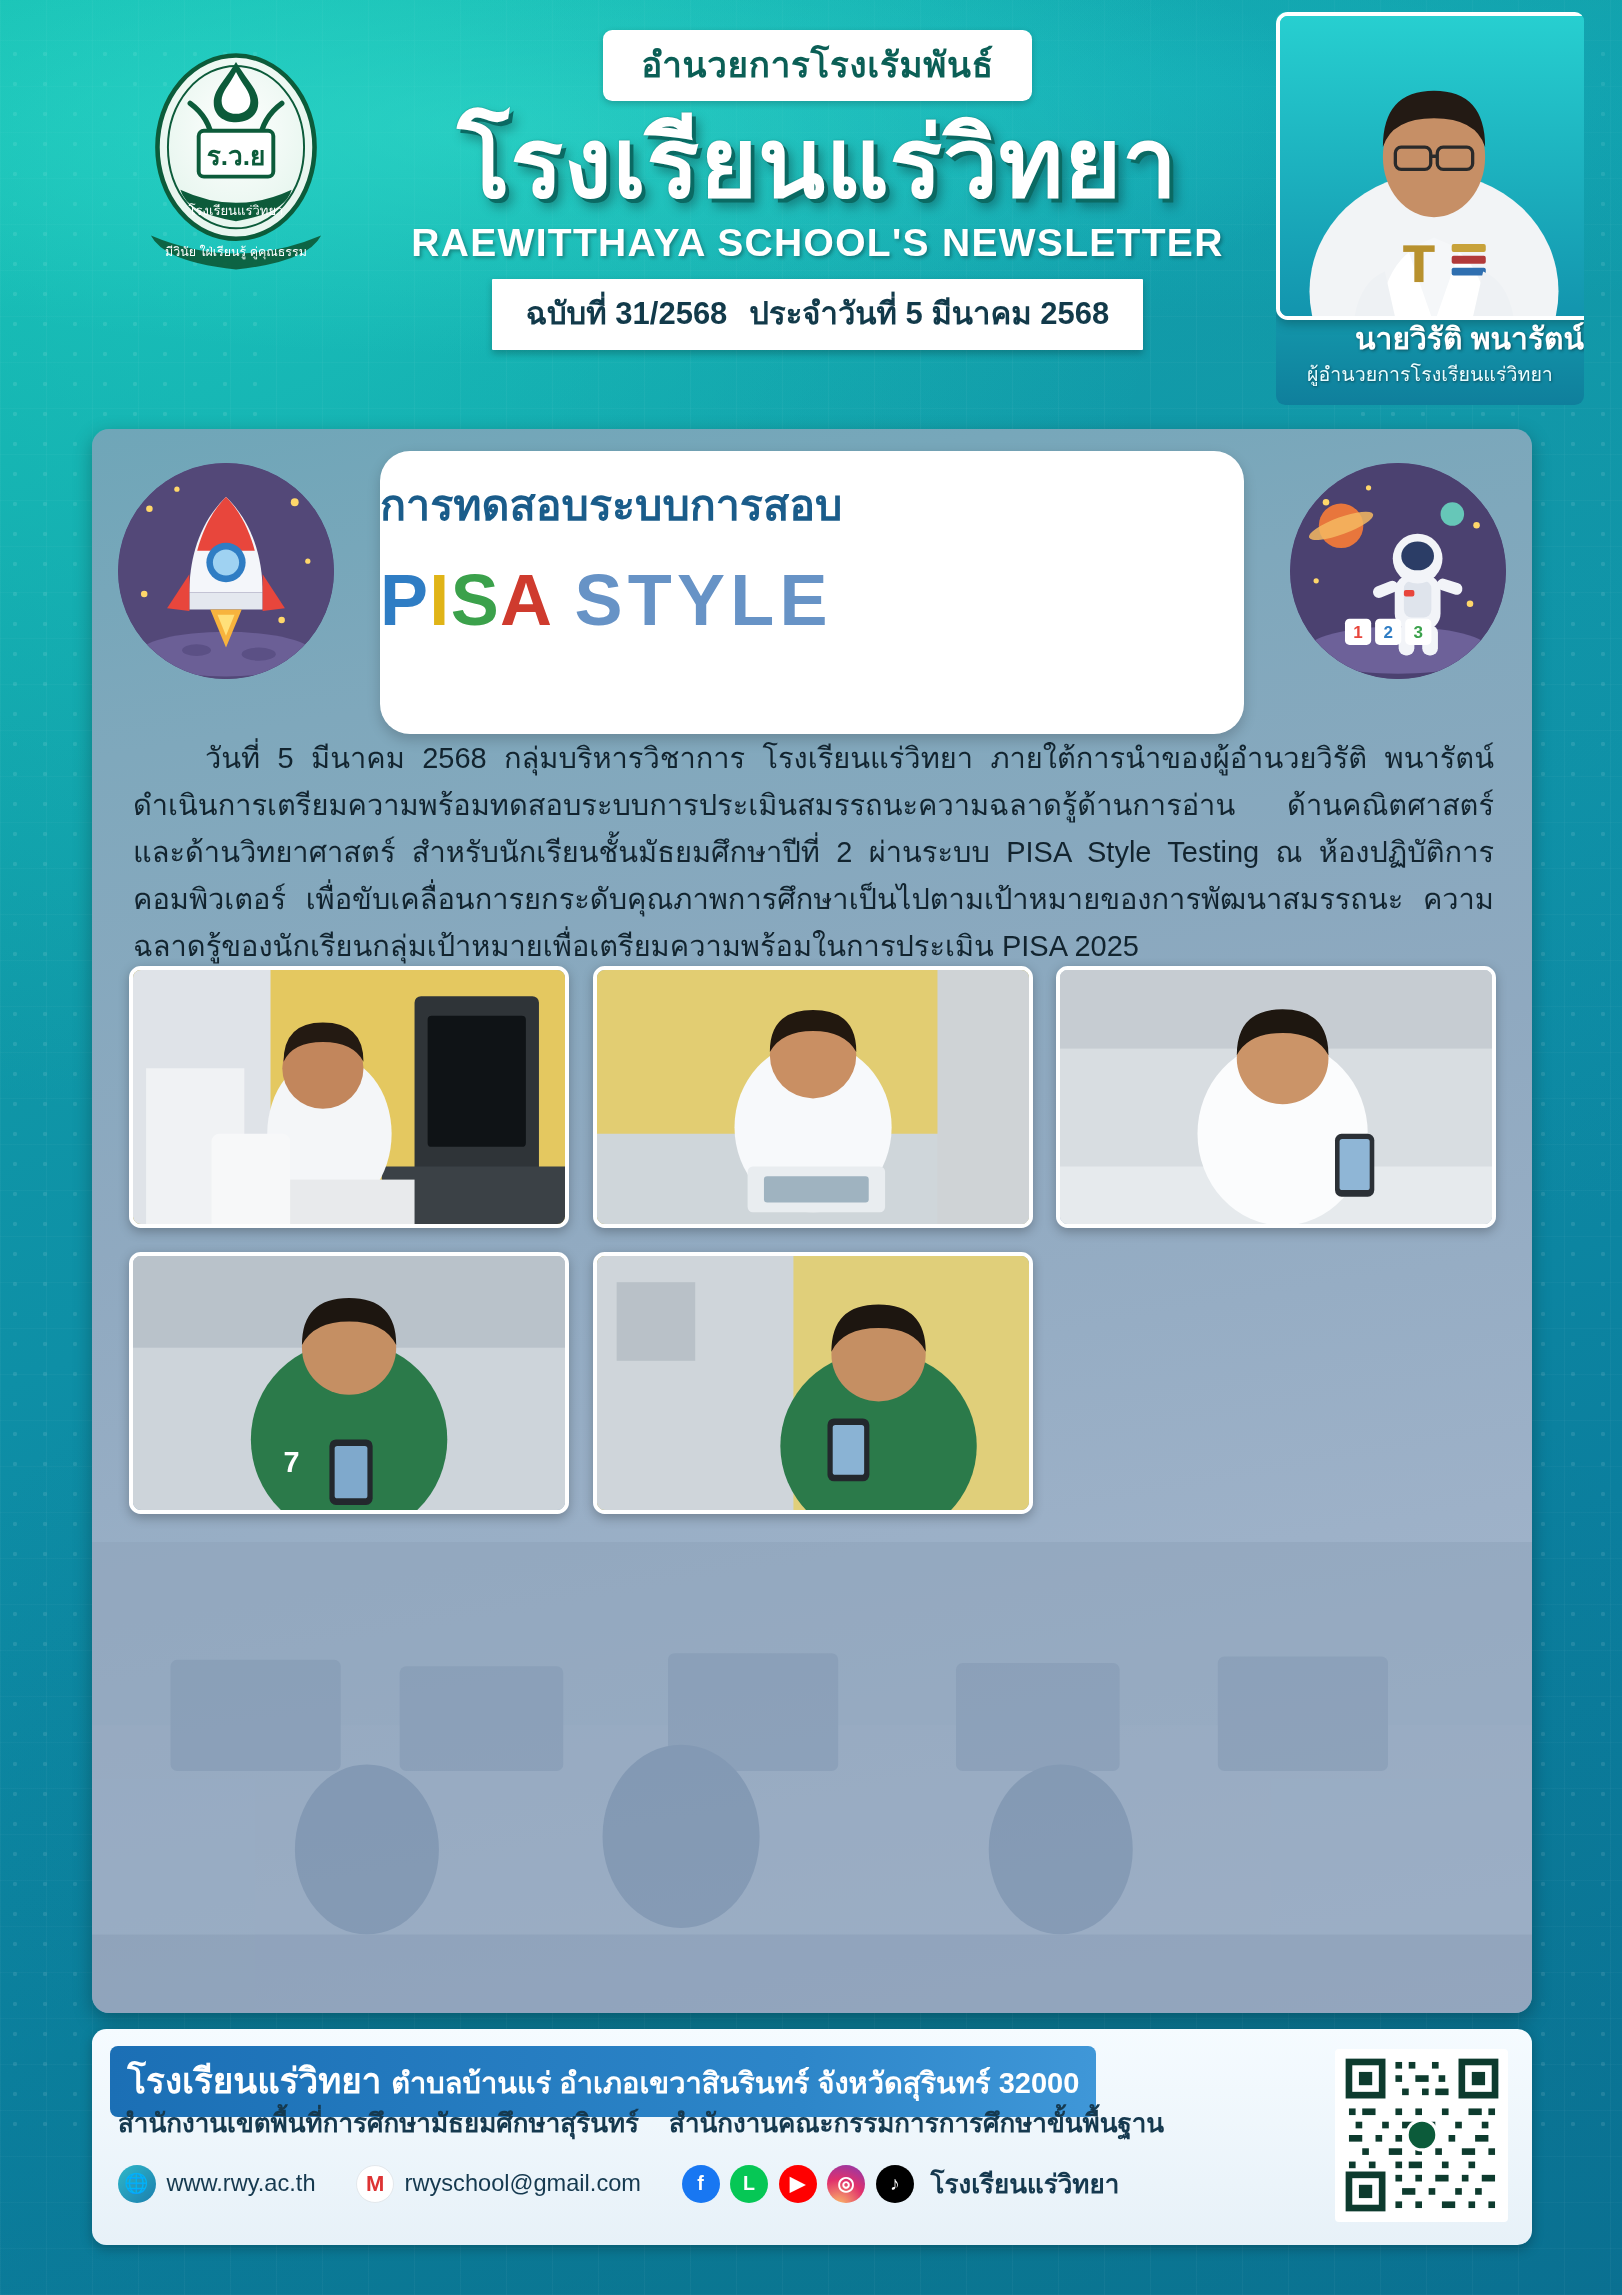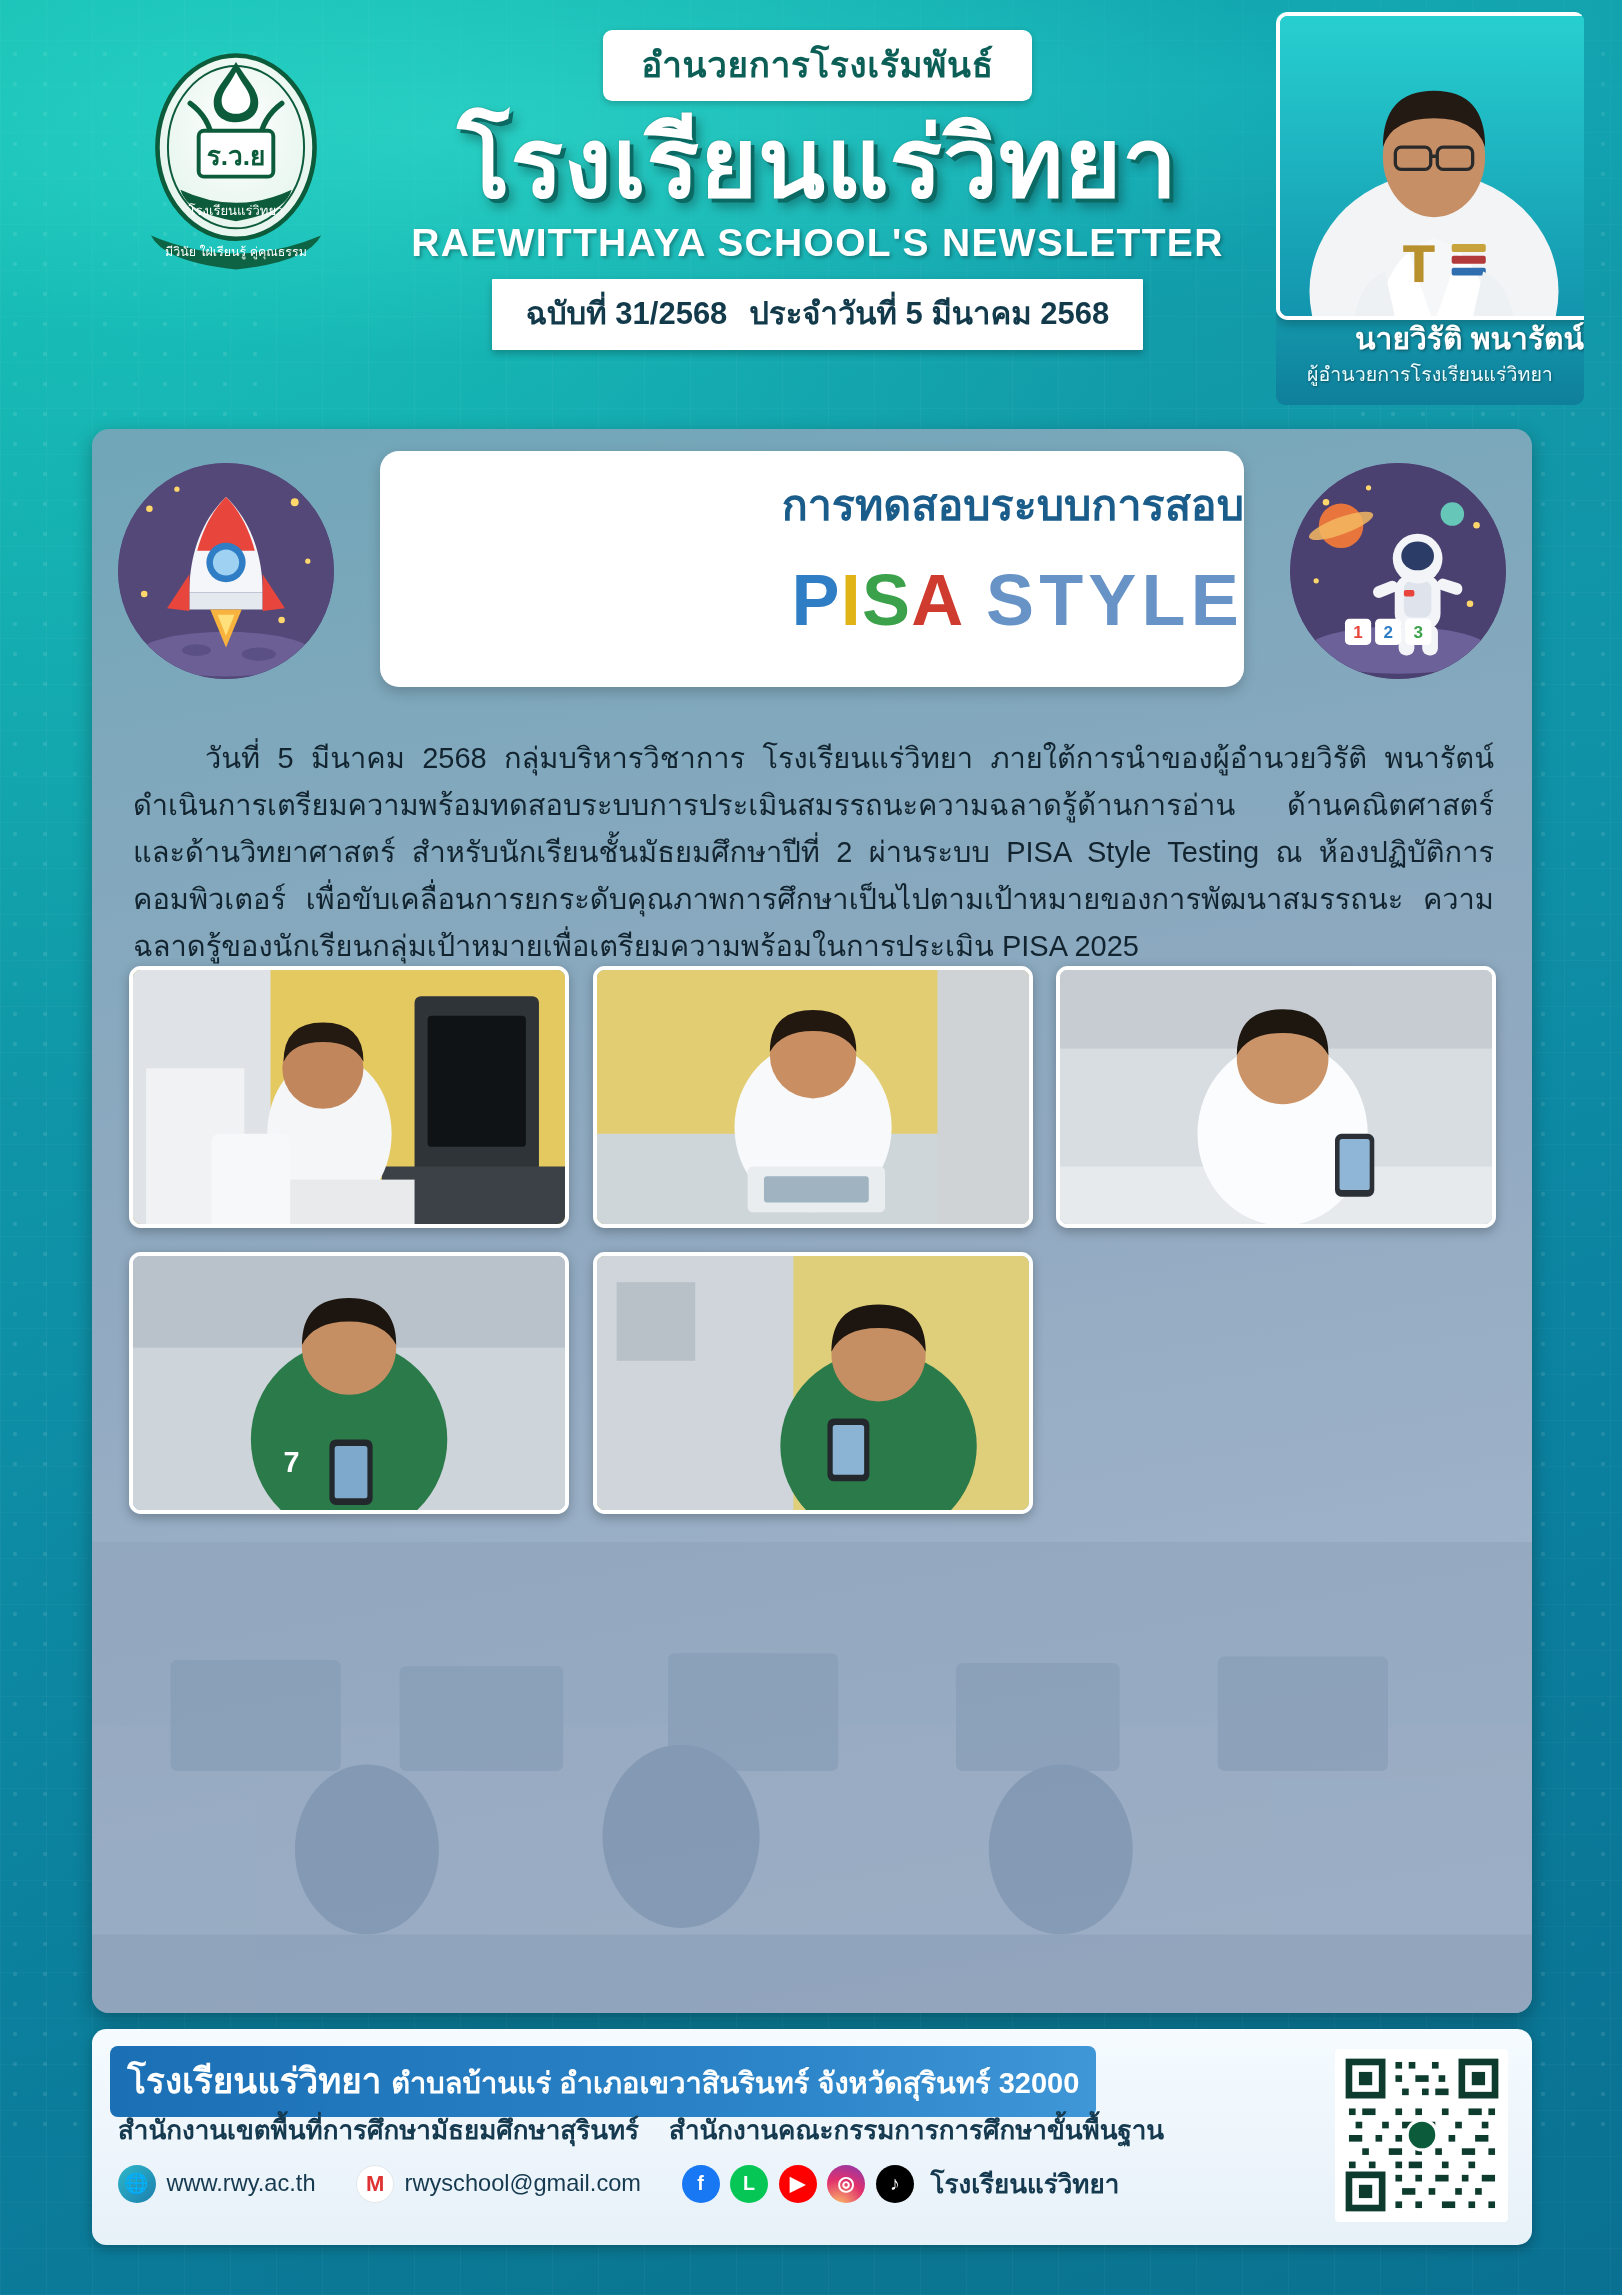--- a/index.html
+++ b/index.html
@@ -149,25 +149,25 @@
     position: absolute; top: 11.8px;
     width: 216px; height: 216px; border-radius: 50%;
     background: radial-gradient(circle at 40% 35%, #6d5f93 0%, #55497c 55%, #463c69 100%);
     overflow: hidden;
   }
   .badge-circle.left { left: 26px; }
   .badge-circle.right { right: 26px; }
 
   .pisa-box {
     position: absolute; left: 288px; top: 0;
-    width: 864px; height: 236px;
+    width: 864px; height: 283px;
     background: #ffffff;
-    border-radius: 19px;
+    border-radius: 30px;
     box-shadow: 0 5.2px 13px rgba(0,0,0,0.18);
-    text-align: right;
+    text-align: left;
   }
   .pisa-head {
     margin-top: 19.6px;
     font-size: 43px; font-weight: bold;
     color: #1a5c8a;
   }
   .pisa-logo {
     margin-top: 20px;
     font-size: 72px; font-weight: bold; letter-spacing: 1.3px;
     line-height: 1.15;
@@ -214,21 +214,21 @@
     position: absolute; left: 18.3px; top: 17px;
     background: linear-gradient(90deg,#1b6fb5 0%, #2d86c9 70%, #3f97d8 100%);
     color: #fff;
     border-radius: 7.9px;
     padding: 6.5px 17px 9.2px 17px;
     font-size: 35px; font-weight: bold;
     white-space: nowrap;
   }
   .f-school-bar .addr { font-size: 29px; font-weight: bold; margin-top: 44px; }
   .f-offices {
-    position: absolute; left: 26px; top: 80px;
+    position: absolute; left: 26px; top: 73px;
     font-size: 26px; color: #15394f; font-weight: bold;
   }
   .f-offices .sp { display: inline-block; width: 30px; }
   .f-contacts {
     position: absolute; left: 26px; top: 134px;
     display: flex; align-items: center; gap: 10.5px;
     font-size: 23.6px; color: #15394f;
   }
   .ic {
     width: 38px; height: 38px; border-radius: 50%;

